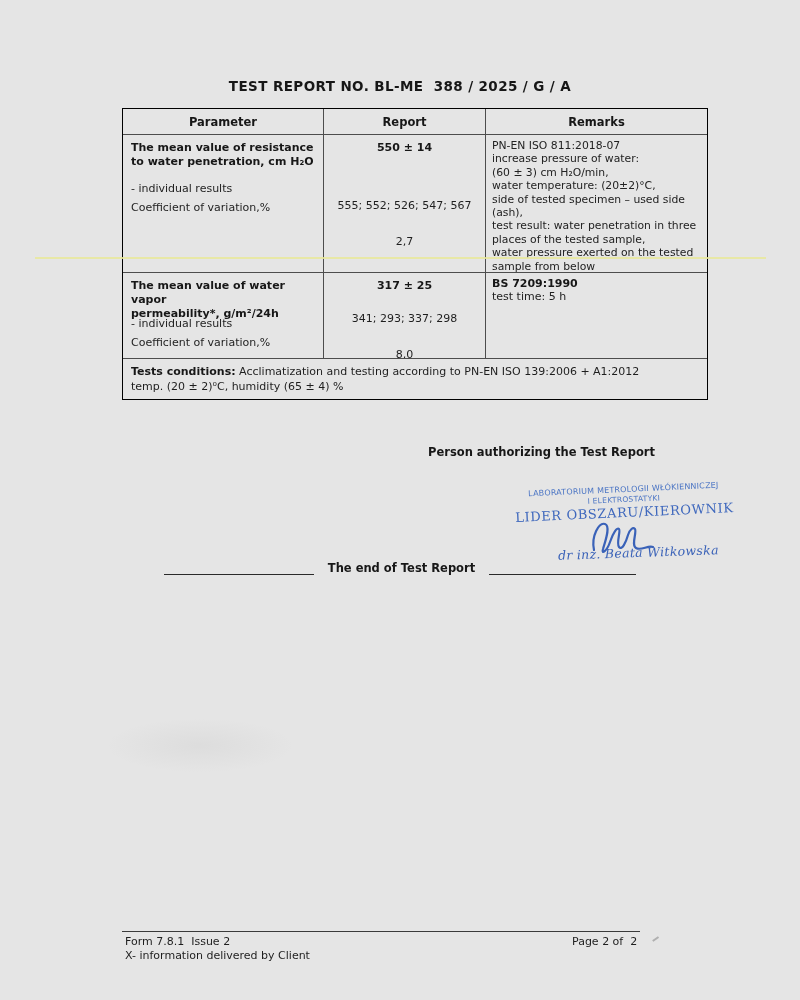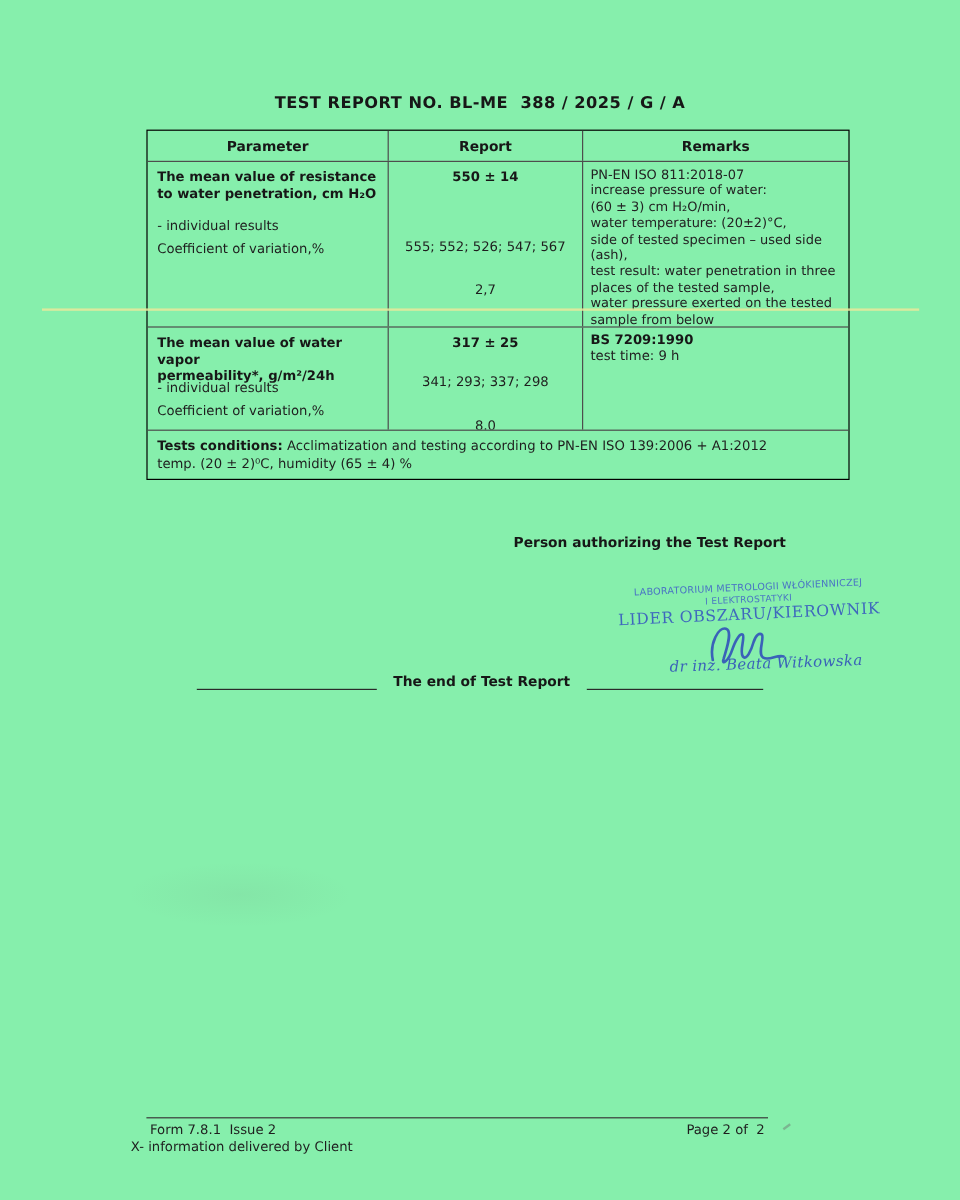--- a/index.html
+++ b/index.html
@@ -1,17 +1,17 @@
 <!DOCTYPE html>
 <html><head>
 <meta charset="utf-8">
 <style>
   html,body{margin:0;padding:0;background:#fff;}
   .page{
-    position:relative;width:800px;height:1000px;background:#86efac;overflow:hidden;
+    position:relative;width:800px;height:1000px;background:#e5e5e5;overflow:hidden;
     font-family:"DejaVu Sans","Liberation Sans",sans-serif;color:#1e1e1e;
   }
   .pre{white-space:pre;}
   .preline{white-space:pre-line;}
 
   .title{
     position:absolute;top:78px;left:0;width:800px;text-align:center;
     font-size:13.5px;font-weight:bold;letter-spacing:.4px;color:#171717;
   }
 
@@ -72,21 +72,21 @@
            justify-content:center;align-items:flex-end;}
   .rule{border-bottom:1.6px solid #2a2a2a;height:14px;}
   .rule.l{width:150px;margin-right:14px;}
   .rule.r{width:147px;margin-left:14px;}
   .endtext{font-size:11.5px;font-weight:bold;color:#171717;padding-bottom:0px;}
 
   
   .footer-line{position:absolute;left:122px;top:931px;width:518px;border-top:1.5px solid #3a3a3a;}
   .footer-form{position:absolute;left:125px;top:935px;font-size:11px;}
   .footer-page{position:absolute;left:572px;top:935px;font-size:11px;}
-  .footer-note{position:absolute;left:109px;top:949px;font-size:11px;}
+  .footer-note{position:absolute;left:125px;top:949px;font-size:11px;}
   .footer-tick{
     position:absolute;left:652px;top:938px;width:7px;height:1.5px;
     background:rgba(110,110,110,.45);transform:rotate(-35deg);
   }
 
   
   .yellow-line{position:absolute;left:35px;top:257px;width:731px;height:2px;
                background:#e9e99b;opacity:.85;}
   .smudge{position:absolute;left:105px;top:718px;width:190px;height:55px;
           background:radial-gradient(ellipse at center,rgba(110,110,110,.07),rgba(110,110,110,0) 70%);}
@@ -137,21 +137,21 @@
         <div class="sub">- individual results</div>
         <div class="sub">Coefficient of variation,%</div>
       </div>
       <div class="cell vcell">
         <div class="vmain">317 ± 25</div>
         <div class="sub">341; 293; 337; 298</div>
         <div class="sub">8,0</div>
       </div>
       <div class="cell rcell">
         <div class="rbold">BS 7209:1990</div>
-        <div class="rrest">test time: 9 h</div>
+        <div class="rrest">test time: 5 h</div>
       </div>
     </div>
 
     <div class="trow">
       <div class="cell cond">
         <div><b>Tests conditions:</b><span class="pre"> Acclimatization and testing according to PN-EN ISO 139:2006 + A1:2012</span></div>
         <div>temp. (20 ± 2)⁰C, humidity (65 ± 4) %</div>
       </div>
     </div>
   </div>

